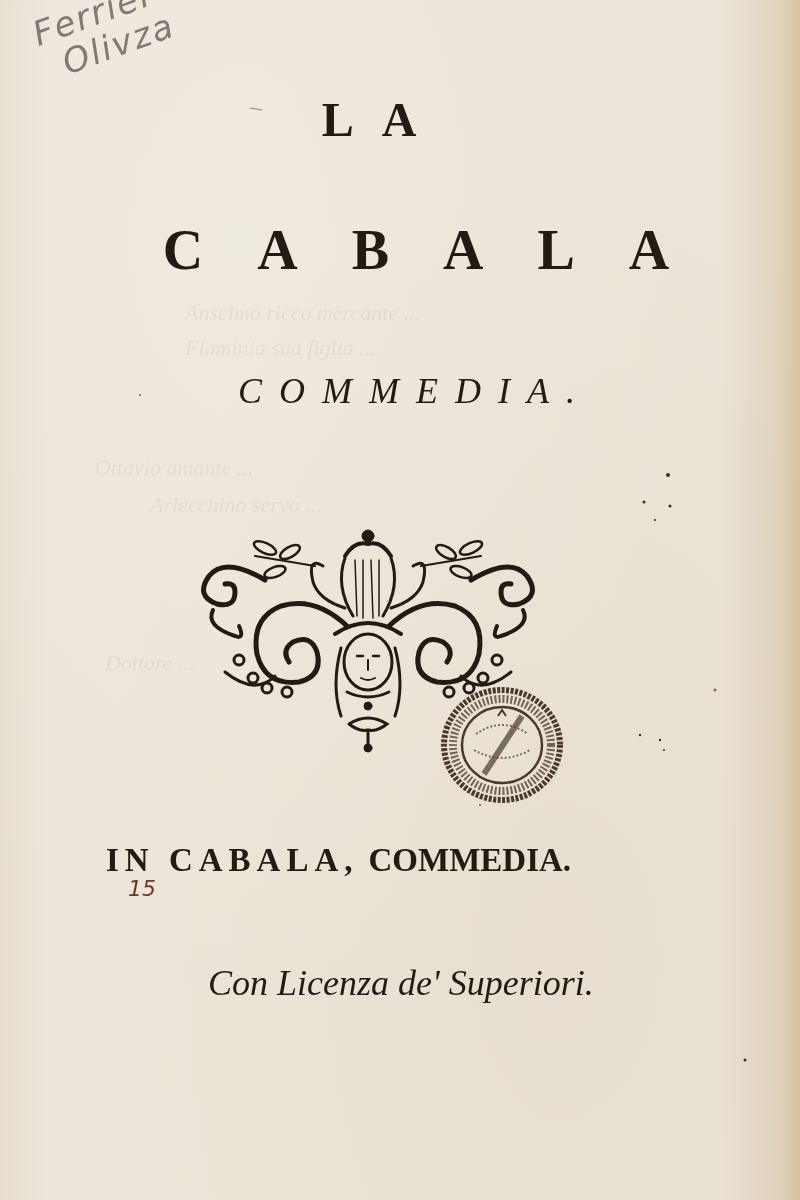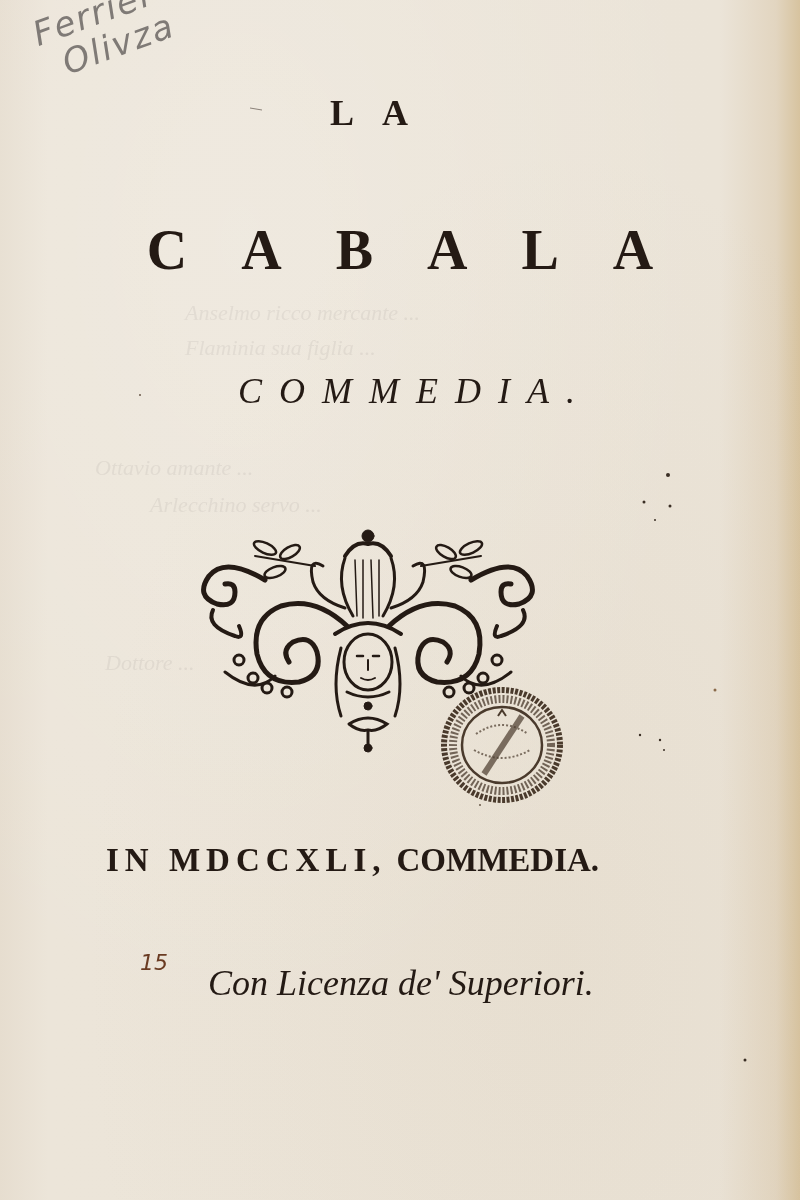--- a/index.html
+++ b/index.html
@@ -25,47 +25,47 @@
     .handwriting {
       position: absolute; left: 28px; top: 18px;
       font-family: "DejaVu Sans", sans-serif; font-style: italic;
       color: #7f7a76; font-size: 34px; line-height: 1.1;
       transform: rotate(-20deg); transform-origin: left top;
       letter-spacing: 2px;
     }
     .handwriting .l2 { display: block; margin-left: 18px; }
     .title-la {
       position: absolute; left: 0; width: 738px; top: 92px;
-      text-align: center; font-size: 36px; letter-spacing: 28px; text-indent: 28px;
+      text-align: center; font-size: 48px; letter-spacing: 28px; text-indent: 28px;
       font-family: "Liberation Serif", serif; font-weight: bold;
     }
     .title-cabala {
-      position: absolute; left: 0; width: 760px; top: 218px; padding-left: 20px;
+      position: absolute; left: 0; width: 760px; top: 218px; padding-left: 36px;
       text-align: center; font-size: 56px; letter-spacing: 54px; text-indent: 54px;
       font-family: "Liberation Serif", serif; font-weight: bold;
     }
     .subtitle {
       position: absolute; left: 0; width: 770px; top: 370px; padding-left: 30px;
       text-align: center; font-size: 36px; letter-spacing: 17px;
       font-family: "Liberation Serif", serif; font-style: italic; font-weight: normal;
     }
     .ornament { position: absolute; left: 195px; top: 526px; width: 345px; height: 228px; }
     .stamp { position: absolute; left: 440px; top: 686px; width: 125px; height: 118px; }
     .imprint {
       position: absolute; left: 106px; top: 842px; font-size: 33px; letter-spacing: 6px;
       font-family: "Liberation Serif", serif; font-weight: bold; white-space: nowrap;
     }
     .imprint .year { letter-spacing: 0px; margin-left: 10px; }
     .printer {
       position: absolute; left: 188px; top: 902px; font-size: 29px;
       font-family: "Liberation Serif", serif; white-space: nowrap;
     }
     .note15 {
-      position: absolute; left: 128px; top: 950px; font-size: 22px;
-      font-family: "DejaVu Sans", sans-serif; font-style: italic; color: #6a3b22; margin-left: 12px;
+      position: absolute; left: 128px; top: 876px; font-size: 22px;
+      font-family: "DejaVu Sans", sans-serif; font-style: italic; color: #6a3b22;
     }
     .licence {
       position: absolute; left: 208px; top: 962px; font-size: 36px;
       font-family: "Liberation Serif", serif; font-style: italic; white-space: nowrap;
     }
     .specks { position: absolute; left: 0; top: 0; width: 800px; height: 1200px; pointer-events: none; }
   </style>
 </head>
 <body>
 
@@ -143,21 +143,21 @@
   <svg class="stamp" viewBox="0 0 125 118" fill="none" stroke="#4a3a2c">
     <ellipse cx="62" cy="59" rx="58" ry="55" stroke-width="6" stroke-dasharray="3 1.5"></ellipse>
     <ellipse cx="62" cy="59" rx="40" ry="38" stroke-width="2.5"></ellipse>
     <ellipse cx="62" cy="59" rx="49" ry="46" stroke-width="8" stroke-dasharray="2 2" opacity="0.75"></ellipse>
     <path d="M44 88 L82 30" stroke-width="6" opacity="0.7"></path>
     <path d="M36 48 Q62 30 88 48 M34 64 Q62 80 90 64" stroke-width="2" stroke-dasharray="2 2" opacity="0.7"></path>
     <path d="M58 30 l4 -6 l4 6" stroke-width="2"></path>
   </svg>
 
   <div class="imprint">
-    <span>IN MDCCXLI,</span><span class="year">COMMEDIA.</span>
+    <span>IN CABALA,</span><span class="year">COMMEDIA.</span>
   </div>
 
   <div class="note15">15</div>
   <div class="licence">Con Licenza de' Superiori.</div>
 
   <svg class="specks" viewBox="0 0 800 1200">
     <circle cx="668" cy="475" r="2" fill="#3a2e24"></circle>
     <circle cx="644" cy="502" r="1.5" fill="#3a2e24"></circle>
     <circle cx="670" cy="506" r="1.5" fill="#3a2e24"></circle>
     <circle cx="655" cy="520" r="1" fill="#3a2e24"></circle>

